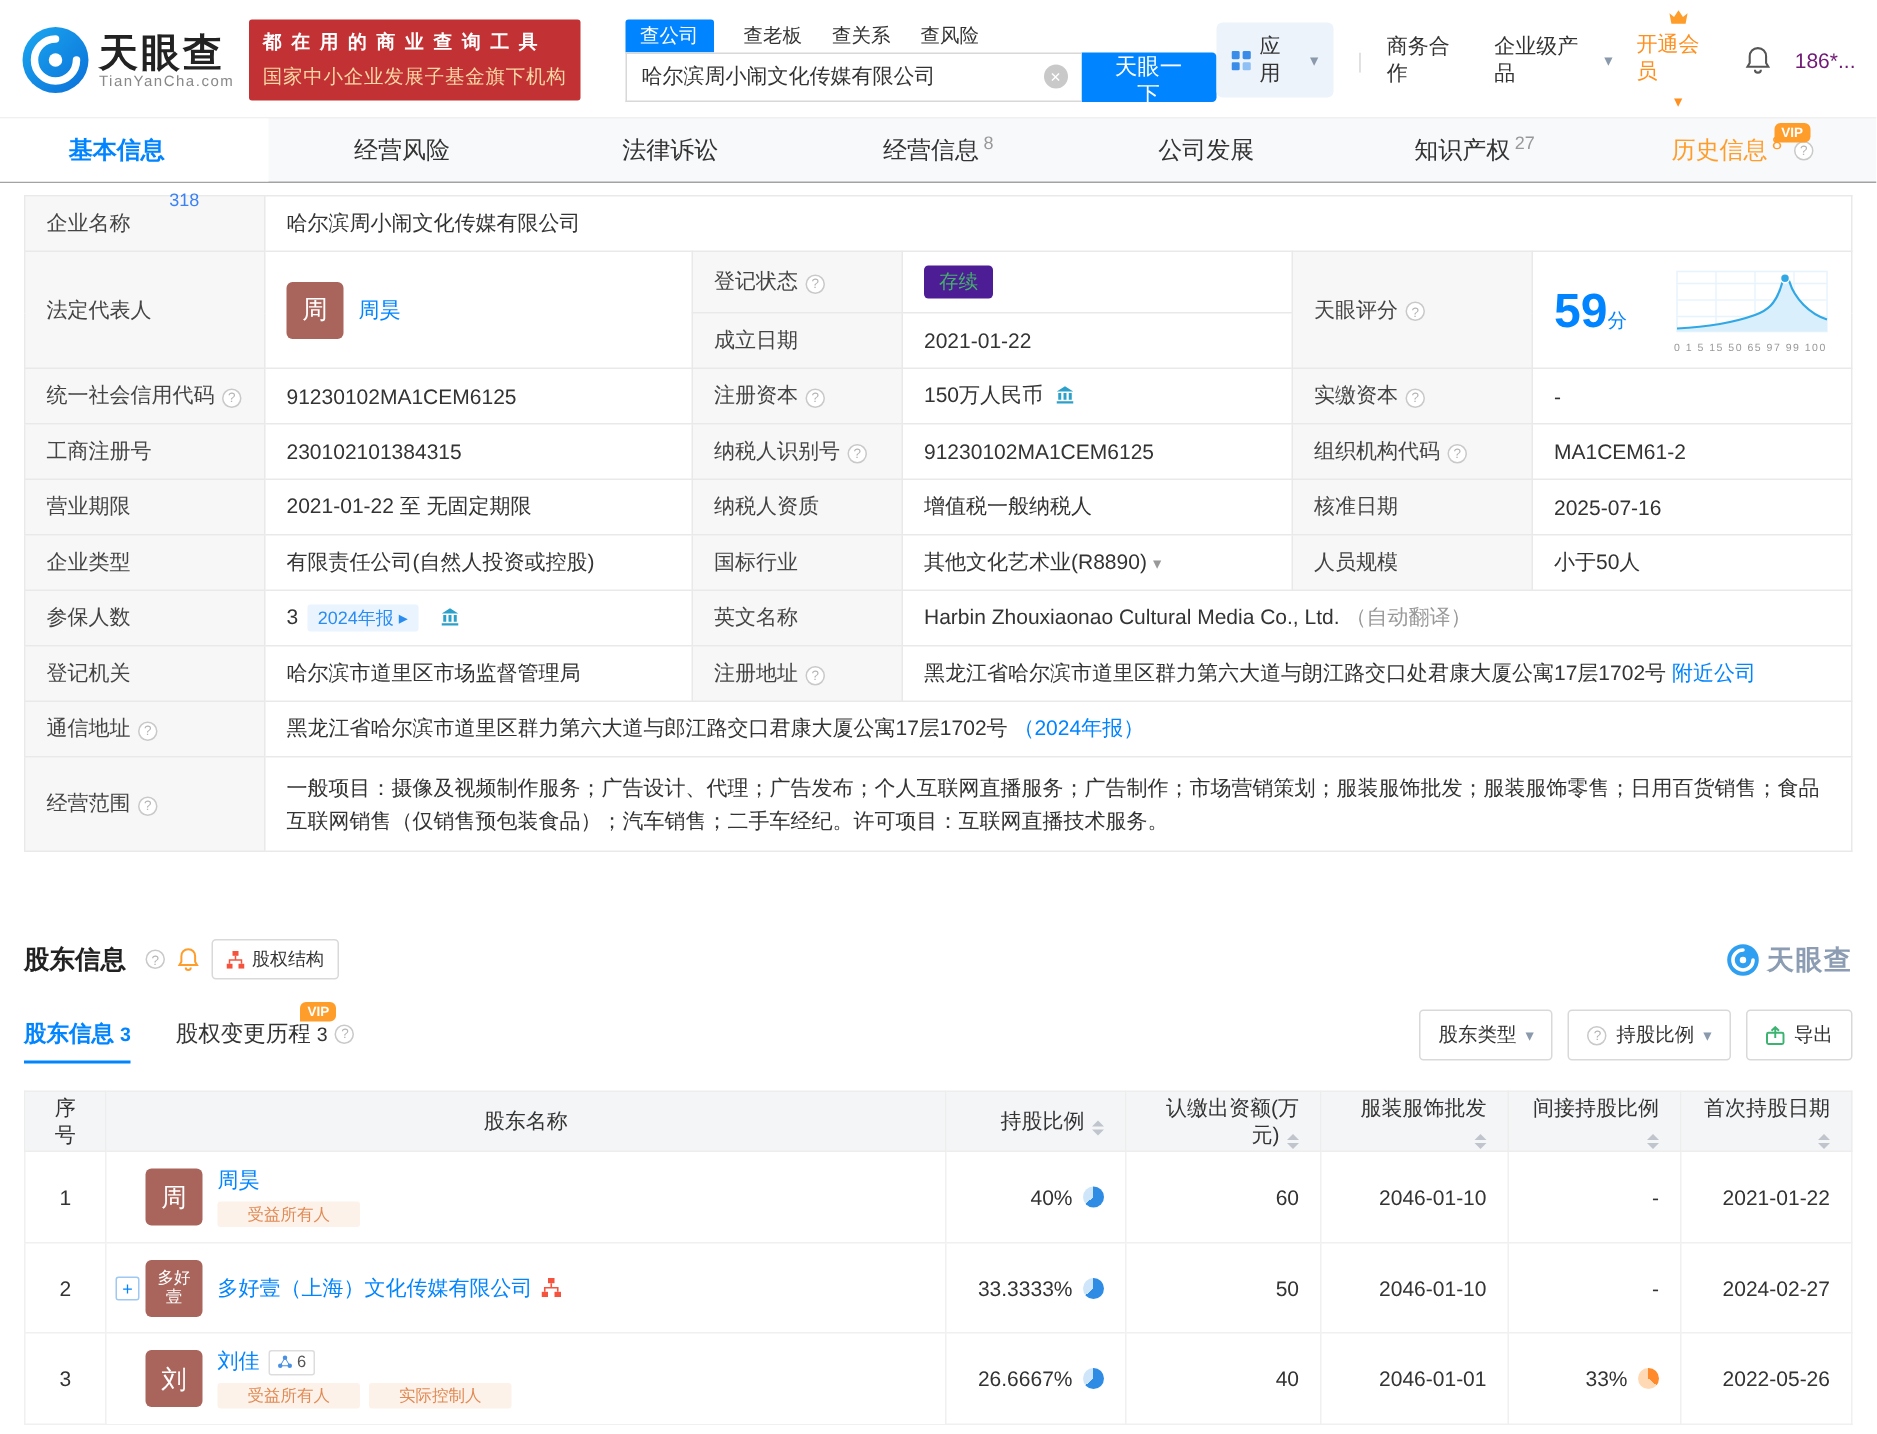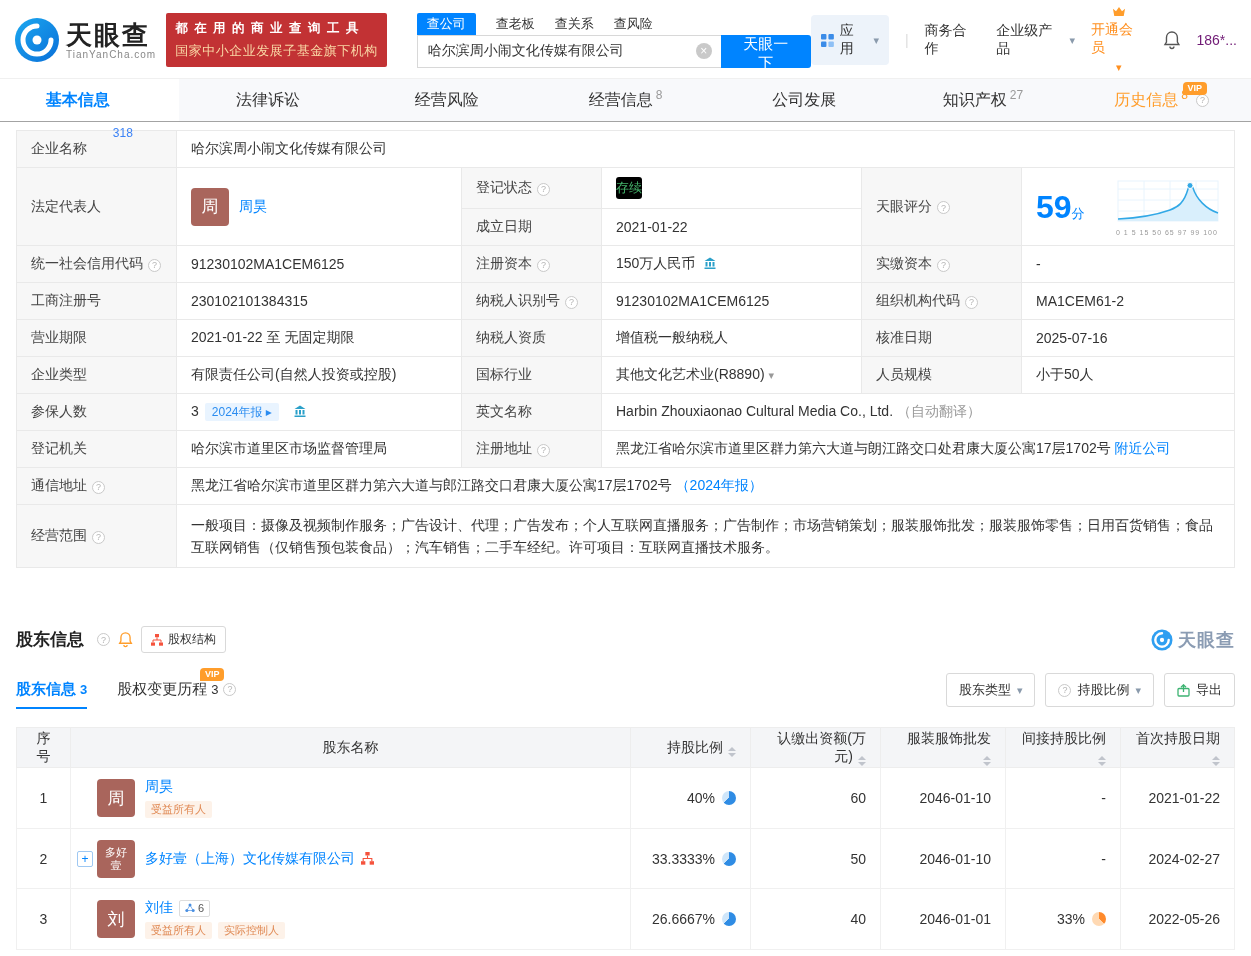--- a/index.html
+++ b/index.html
@@ -77,21 +77,21 @@
   .info-table td.lbl { background: #f7f7f7; color: #444; margin-top: 27px; }
   .info-table td.val { background: #fff; color: #333; }
   .legal-rep { display: flex; align-items: center; gap: 10px; }
   .avt {
     width: 38px; height: 38px; border-radius: 4px; background: #a9655c; color: #fff;
     display: flex; align-items: center; justify-content: center; font-size: 17px; flex: none;
   }
   .avt.small-text { font-size: 11px; line-height: 13px; padding: 3px; text-align: center;
     word-break: break-all; white-space: normal; }
   .link { color: #0084ff; text-decoration: none; cursor: pointer; }
-  .status-badge { background: #000000; color: #44b16a; font-size: 13px; padding: 2px 0; border-radius: 3px; display: inline-block; }
+  .status-badge { background: #4c1d95; color: #44b16a; font-size: 13px; padding: 2px 10px; border-radius: 3px; display: inline-block; }
   .score-cell { display: flex; align-items: center; gap: 10px; }
   .score-num { color: #0084ff; font-size: 32px; font-weight: bold; line-height: 34px; }
   .score-unit { color: #0084ff; font-size: 13px; }
   .score-chart-wrap { margin-left: auto; }
   .score-axis { font-size: 7px; color: #999; letter-spacing: 1px; white-space: nowrap; margin-top: 1px; }
   .report-badge { background: #e9f4ff; color: #2a8cf0; font-size: 12px; padding: 2px 7px; border-radius: 2px; cursor: pointer; margin: 0 6px; }
   .gray-note { color: #999; }
   .industry-caret { color: #999; font-size: 11px; margin-left: 4px; cursor: pointer; }
   .bank-icon { vertical-align: -2px; margin-left: 4px; cursor: pointer; }
   
@@ -124,21 +124,21 @@
     background: #f4f5f7; font-weight: normal; font-size: 14px; color: #333;
     height: 40px; border: 1px solid #ededed; padding: 0 14px;
   }
   .sh-table td { border: 1px solid #f0f0f0; padding: 10px 14px; height: 60px; font-size: 14px; color: #333; background: #fff; }
   .c-center { text-align: center; }
   .c-right { text-align: right; }
   .name-cell { position: relative; padding-left: 26px !important; }
   .name-flex { display: flex; align-items: center; gap: 10px; }
   .name-line { display: flex; align-items: center; gap: 6px; }
   .tags { margin-top: 5px; display: flex; gap: 6px; }
-  .tag { background: #fdf2e9; color: #e08a55; font-size: 11px; padding: 1px 6px; border-radius: 2px; white-space: nowrap; }
+  .tag { background: #fdf2e9; color: #e08a55; font-size: 11px; padding: 1px 20px; border-radius: 2px; white-space: nowrap; }
   .expand-btn {
     position: absolute; left: 6px; top: 50%; margin-top: -8px;
     width: 16px; height: 16px; border: 1px solid #9fc8f2; border-radius: 2px; background: #fff;
     color: #0084ff; font-size: 12px; line-height: 14px; text-align: center; cursor: pointer;
   }
   .pie { width: 14px; height: 14px; border-radius: 50%; display: inline-block; vertical-align: -2px; margin-left: 7px; cursor: pointer; }
   .pie-blue { background: conic-gradient(#2f8ce4 0deg 230deg, #cfe6fa 230deg 360deg); }
   .pie-orange { background: conic-gradient(#ff8a2b 0deg 130deg, #ffd9b3 130deg 360deg); }
   .partner-badge {
     display: inline-flex; align-items: center; gap: 3px; border: 1px solid #ddd; border-radius: 2px;
@@ -224,24 +224,24 @@
     <span class="phone">186*...</span>
   </div>
 </header>
 
 <nav class="nav-tabs">
   <div class="nav-tab active">
     <span>基本信息</span>
     <span class="cnt">318</span>
   </div>
   <div class="nav-tab">
+    <span>经营风险</span>
+  </div>
+  <div class="nav-tab">
     <span>法律诉讼</span>
-  </div>
-  <div class="nav-tab">
-    <span>经营风险</span>
   </div>
   <div class="nav-tab">
     <span>经营信息</span>
     <span class="cnt">8</span>
   </div>
   <div class="nav-tab">
     <span>公司发展</span>
   </div>
   <div class="nav-tab">
     <span>知识产权</span>

